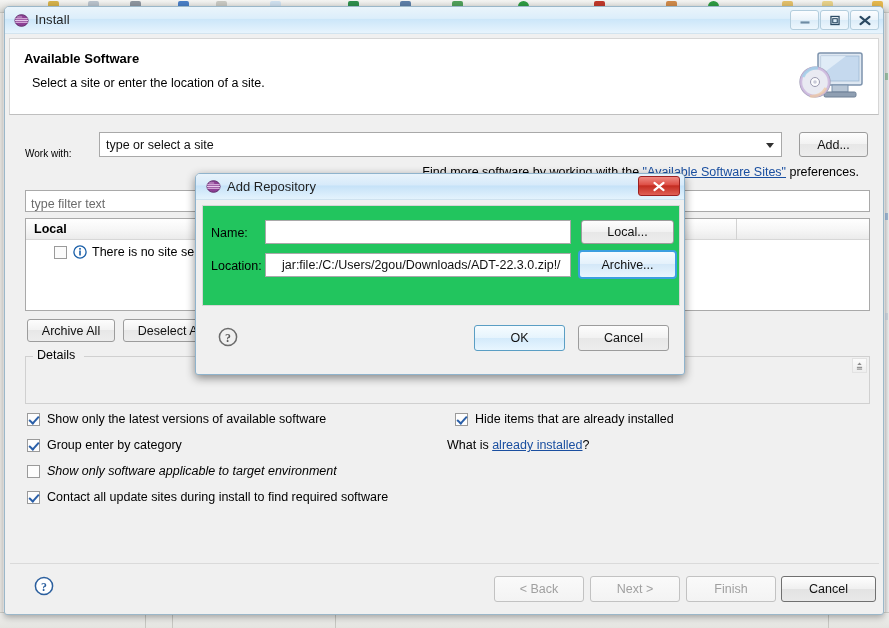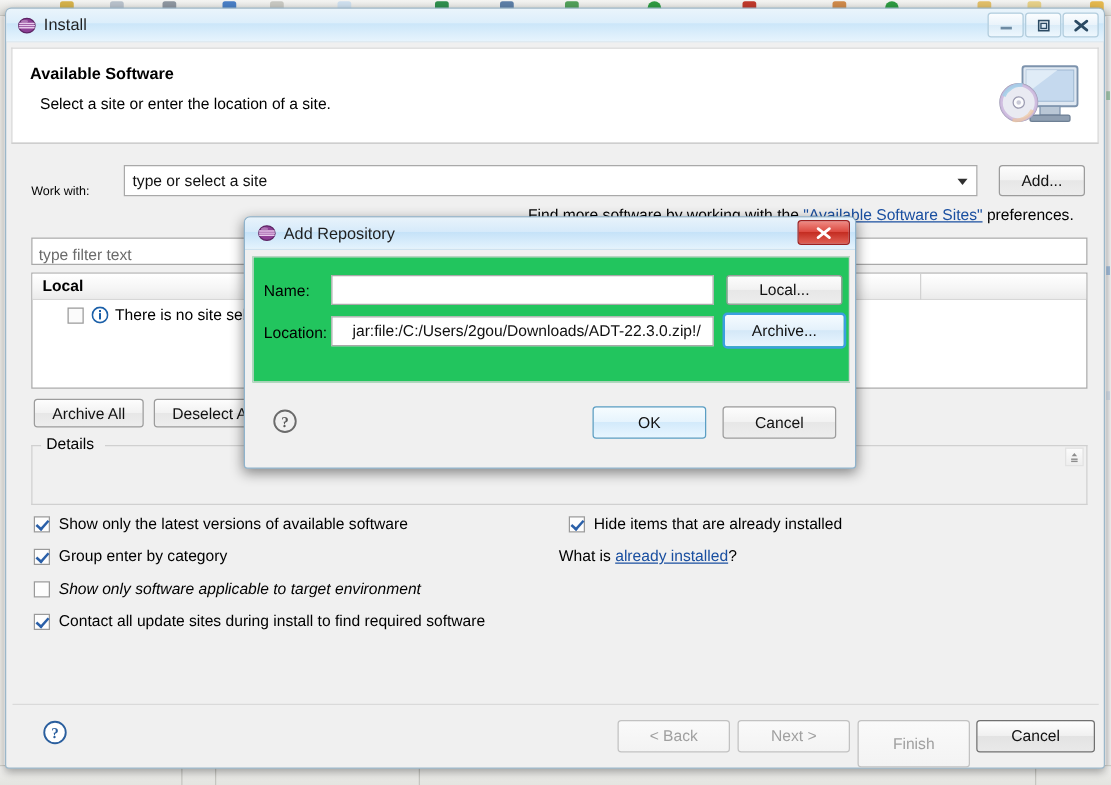--- a/index.html
+++ b/index.html
@@ -230,21 +230,21 @@
   #whatis a { color: #1a4fa0; text-decoration: underline; }
 
   
   #footer-sep {
     position: absolute; left: 5px; top: 556px; width: 869px; height: 1px; background: #dadada;
   }
   #footer { position: absolute; left: 5px; top: 557px; width: 869px; height: 46px; background: #f0f0f0; }
   #help-btn-main { position: absolute; left: 24px; top: 12px; width: 20px; height: 20px; }
   #back-btn   { position: absolute; left: 484px; top: 12px; width: 90px; height: 26px; }
   #next-btn   { position: absolute; left: 580px; top: 12px; width: 90px; height: 26px; }
-  #finish-btn { position: absolute; left: 676px; top: 12px; width: 90px; height: 38px; }
+  #finish-btn { position: absolute; left: 676px; top: 12px; width: 90px; height: 26px; }
   #cancel-btn { position: absolute; left: 771px; top: 12px; width: 95px; height: 26px; }
 
   
   #addrepo {
     position: absolute; left: 195px; top: 173px;
     width: 490px; height: 202px;
     background: #f0f0f0;
     border: 1px solid #8fb3cc;
     border-radius: 5px 5px 3px 3px;
     box-shadow: 0 3px 10px rgba(0,0,0,.45);

